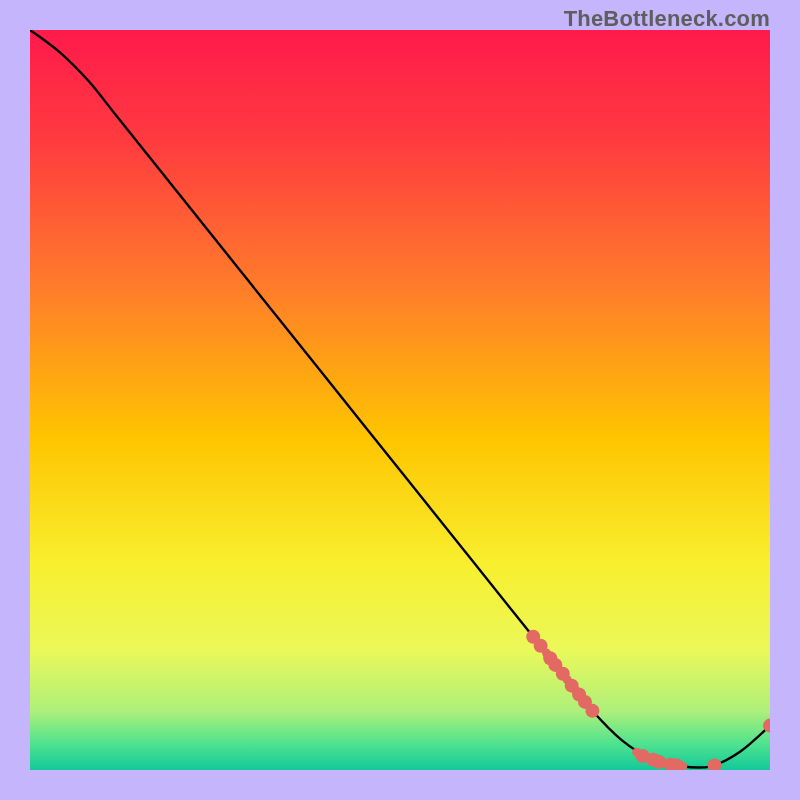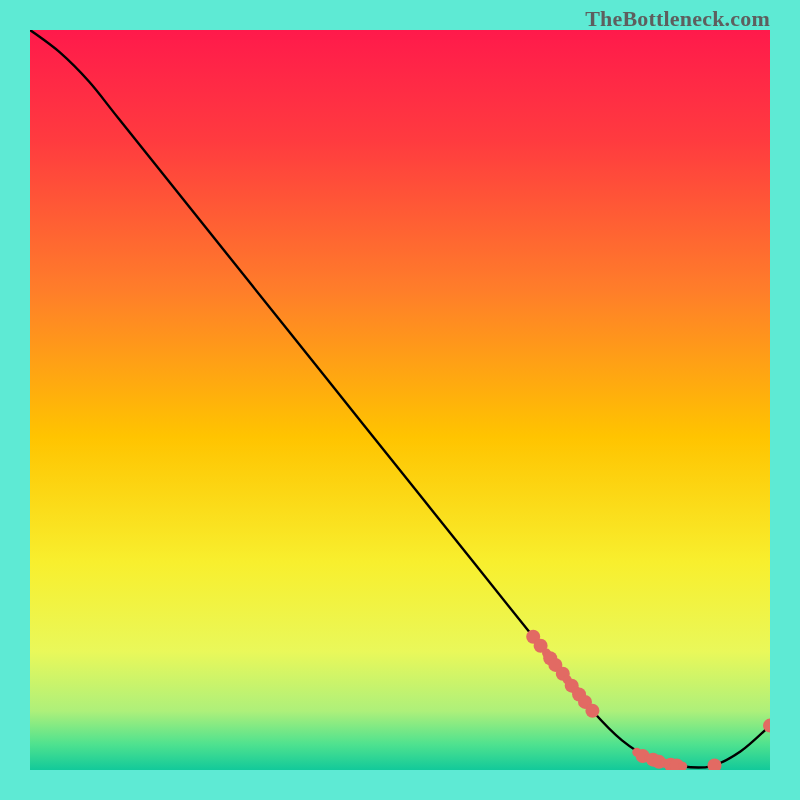--- a/index.html
+++ b/index.html
@@ -8,22 +8,21 @@
     width: 800px;
     height: 800px;
     background: #000;
     overflow: hidden;
     font-family: Arial, Helvetica, sans-serif;
   }
   .stage {
     position: relative;
     width: 800px;
     height: 800px;
-    background: #5eead4;
-    font-family: Liberation Serif, serif;
+    background: #c4b5fd;
   }
   .plot {
     position: absolute;
     left: 30px;
     top: 30px;
     width: 740px;
     height: 740px;
   }
   .watermark {
     position: absolute;

